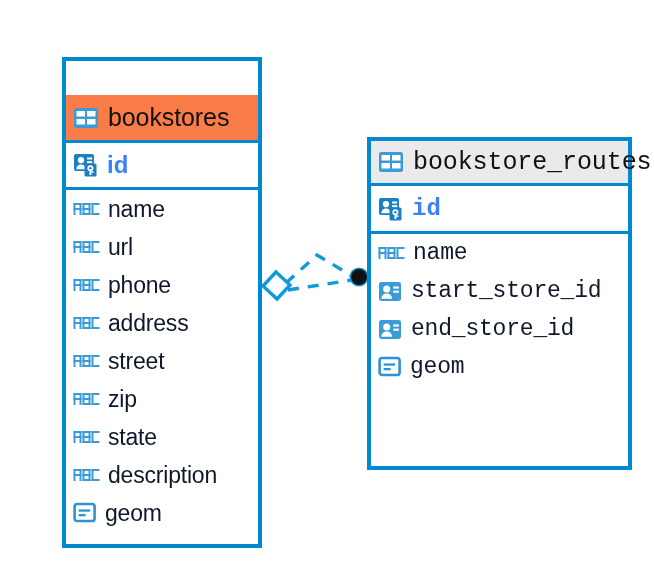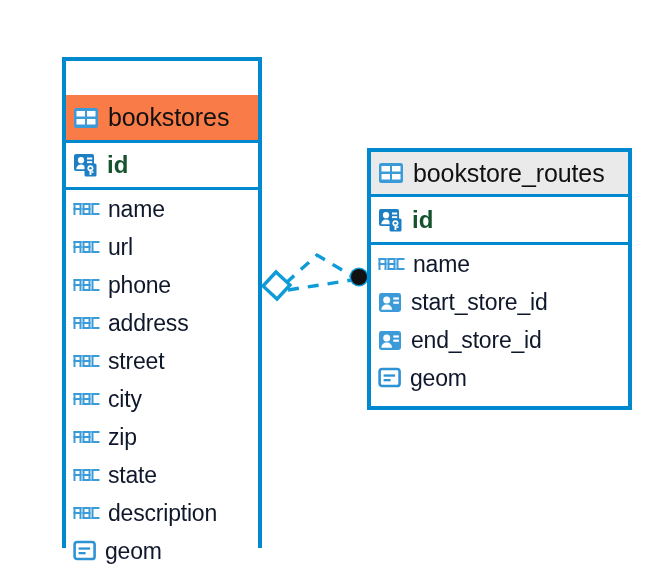--- a/index.html
+++ b/index.html
@@ -37,21 +37,21 @@
   }
   .pk-row{
     display:flex;align-items:center;
     box-sizing:border-box;
     border-bottom:3px solid #0089CF;
     padding:0 8px 0 7px;
     gap:8px;
     background:#ffffff;
   }
   .pk-label{
-    font-size:24px;font-weight:bold;color:#14532d;line-height:1;text-align:right;
+    font-size:24px;font-weight:bold;color:#3b82f6;line-height:1;text-align:right;
   }
   .field-row{
     display:flex;align-items:center;
     box-sizing:border-box;
     padding:0 8px 0 7px;
     gap:8px;
     background:#ffffff;
   }
   .field-label{
     font-size:23px;color:#0f172a;line-height:1;white-space:nowrap;
@@ -61,21 +61,21 @@
   
   .icon{display:block;flex:0 0 auto;}
 
   
   #tbl-bookstores{left:62px;top:57px;width:200px;height:491px;}
   #tbl-bookstores .entity-header{height:48px;}
   #tbl-bookstores .pk-row{height:47px;}
   #tbl-bookstores .field-row{height:38px;}
 
   
-  #tbl-routes{left:367px;top:148px;width:265px;height:262px;}
+  #tbl-routes{left:367px;top:137px;width:265px;height:333px;font-family:Liberation Mono, monospace;}
   #tbl-routes .entity-header{height:45px;}
   #tbl-routes .pk-row{height:48px;}
   #tbl-routes .field-row{height:38px;}
 
   
   .connector{position:absolute;left:0;top:0;width:654px;height:570px;pointer-events:none;}
 </style>
 </head>
 <body>
 
@@ -219,39 +219,20 @@
             <rect x="9.5" y="6" width="8" height="2"></rect>
           <rect x="9.5" y="11" width="8" height="2"></rect>
           <rect x="18.5" y="1" width="2" height="12"></rect>
             <rect x="18.5" y="1" width="8" height="2"></rect>
           <rect x="18.5" y="11" width="8" height="2"></rect>
         </g>
       </svg>
       <span class="field-label">street</span>
     </div>
 
-    <div class="field-row">
-      <svg class="icon" width="27" height="14" viewBox="0 0 27 14" xmlns="http://www.w3.org/2000/svg">
-        <g fill="#3B9BD9">
-          <rect x="0.5" y="1" width="2" height="12"></rect>
-            <rect x="6.5" y="1" width="2" height="12"></rect>
-          <rect x="0.5" y="1" width="8" height="2"></rect>
-            <rect x="0.5" y="6" width="8" height="2"></rect>
-          <rect x="9.5" y="1" width="2" height="12"></rect>
-            <rect x="15.5" y="1" width="2" height="12"></rect>
-          <rect x="9.5" y="1" width="8" height="2"></rect>
-            <rect x="9.5" y="6" width="8" height="2"></rect>
-          <rect x="9.5" y="11" width="8" height="2"></rect>
-          <rect x="18.5" y="1" width="2" height="12"></rect>
-            <rect x="18.5" y="1" width="8" height="2"></rect>
-          <rect x="18.5" y="11" width="8" height="2"></rect>
-        </g>
-      </svg>
-      <span class="field-label">city</span>
-    </div>
 
     <div class="field-row">
       <svg class="icon" width="27" height="14" viewBox="0 0 27 14" xmlns="http://www.w3.org/2000/svg">
         <g fill="#3B9BD9">
           <rect x="0.5" y="1" width="2" height="12"></rect>
             <rect x="6.5" y="1" width="2" height="12"></rect>
           <rect x="0.5" y="1" width="8" height="2"></rect>
             <rect x="0.5" y="6" width="8" height="2"></rect>
           <rect x="9.5" y="1" width="2" height="12"></rect>
             <rect x="15.5" y="1" width="2" height="12"></rect>

